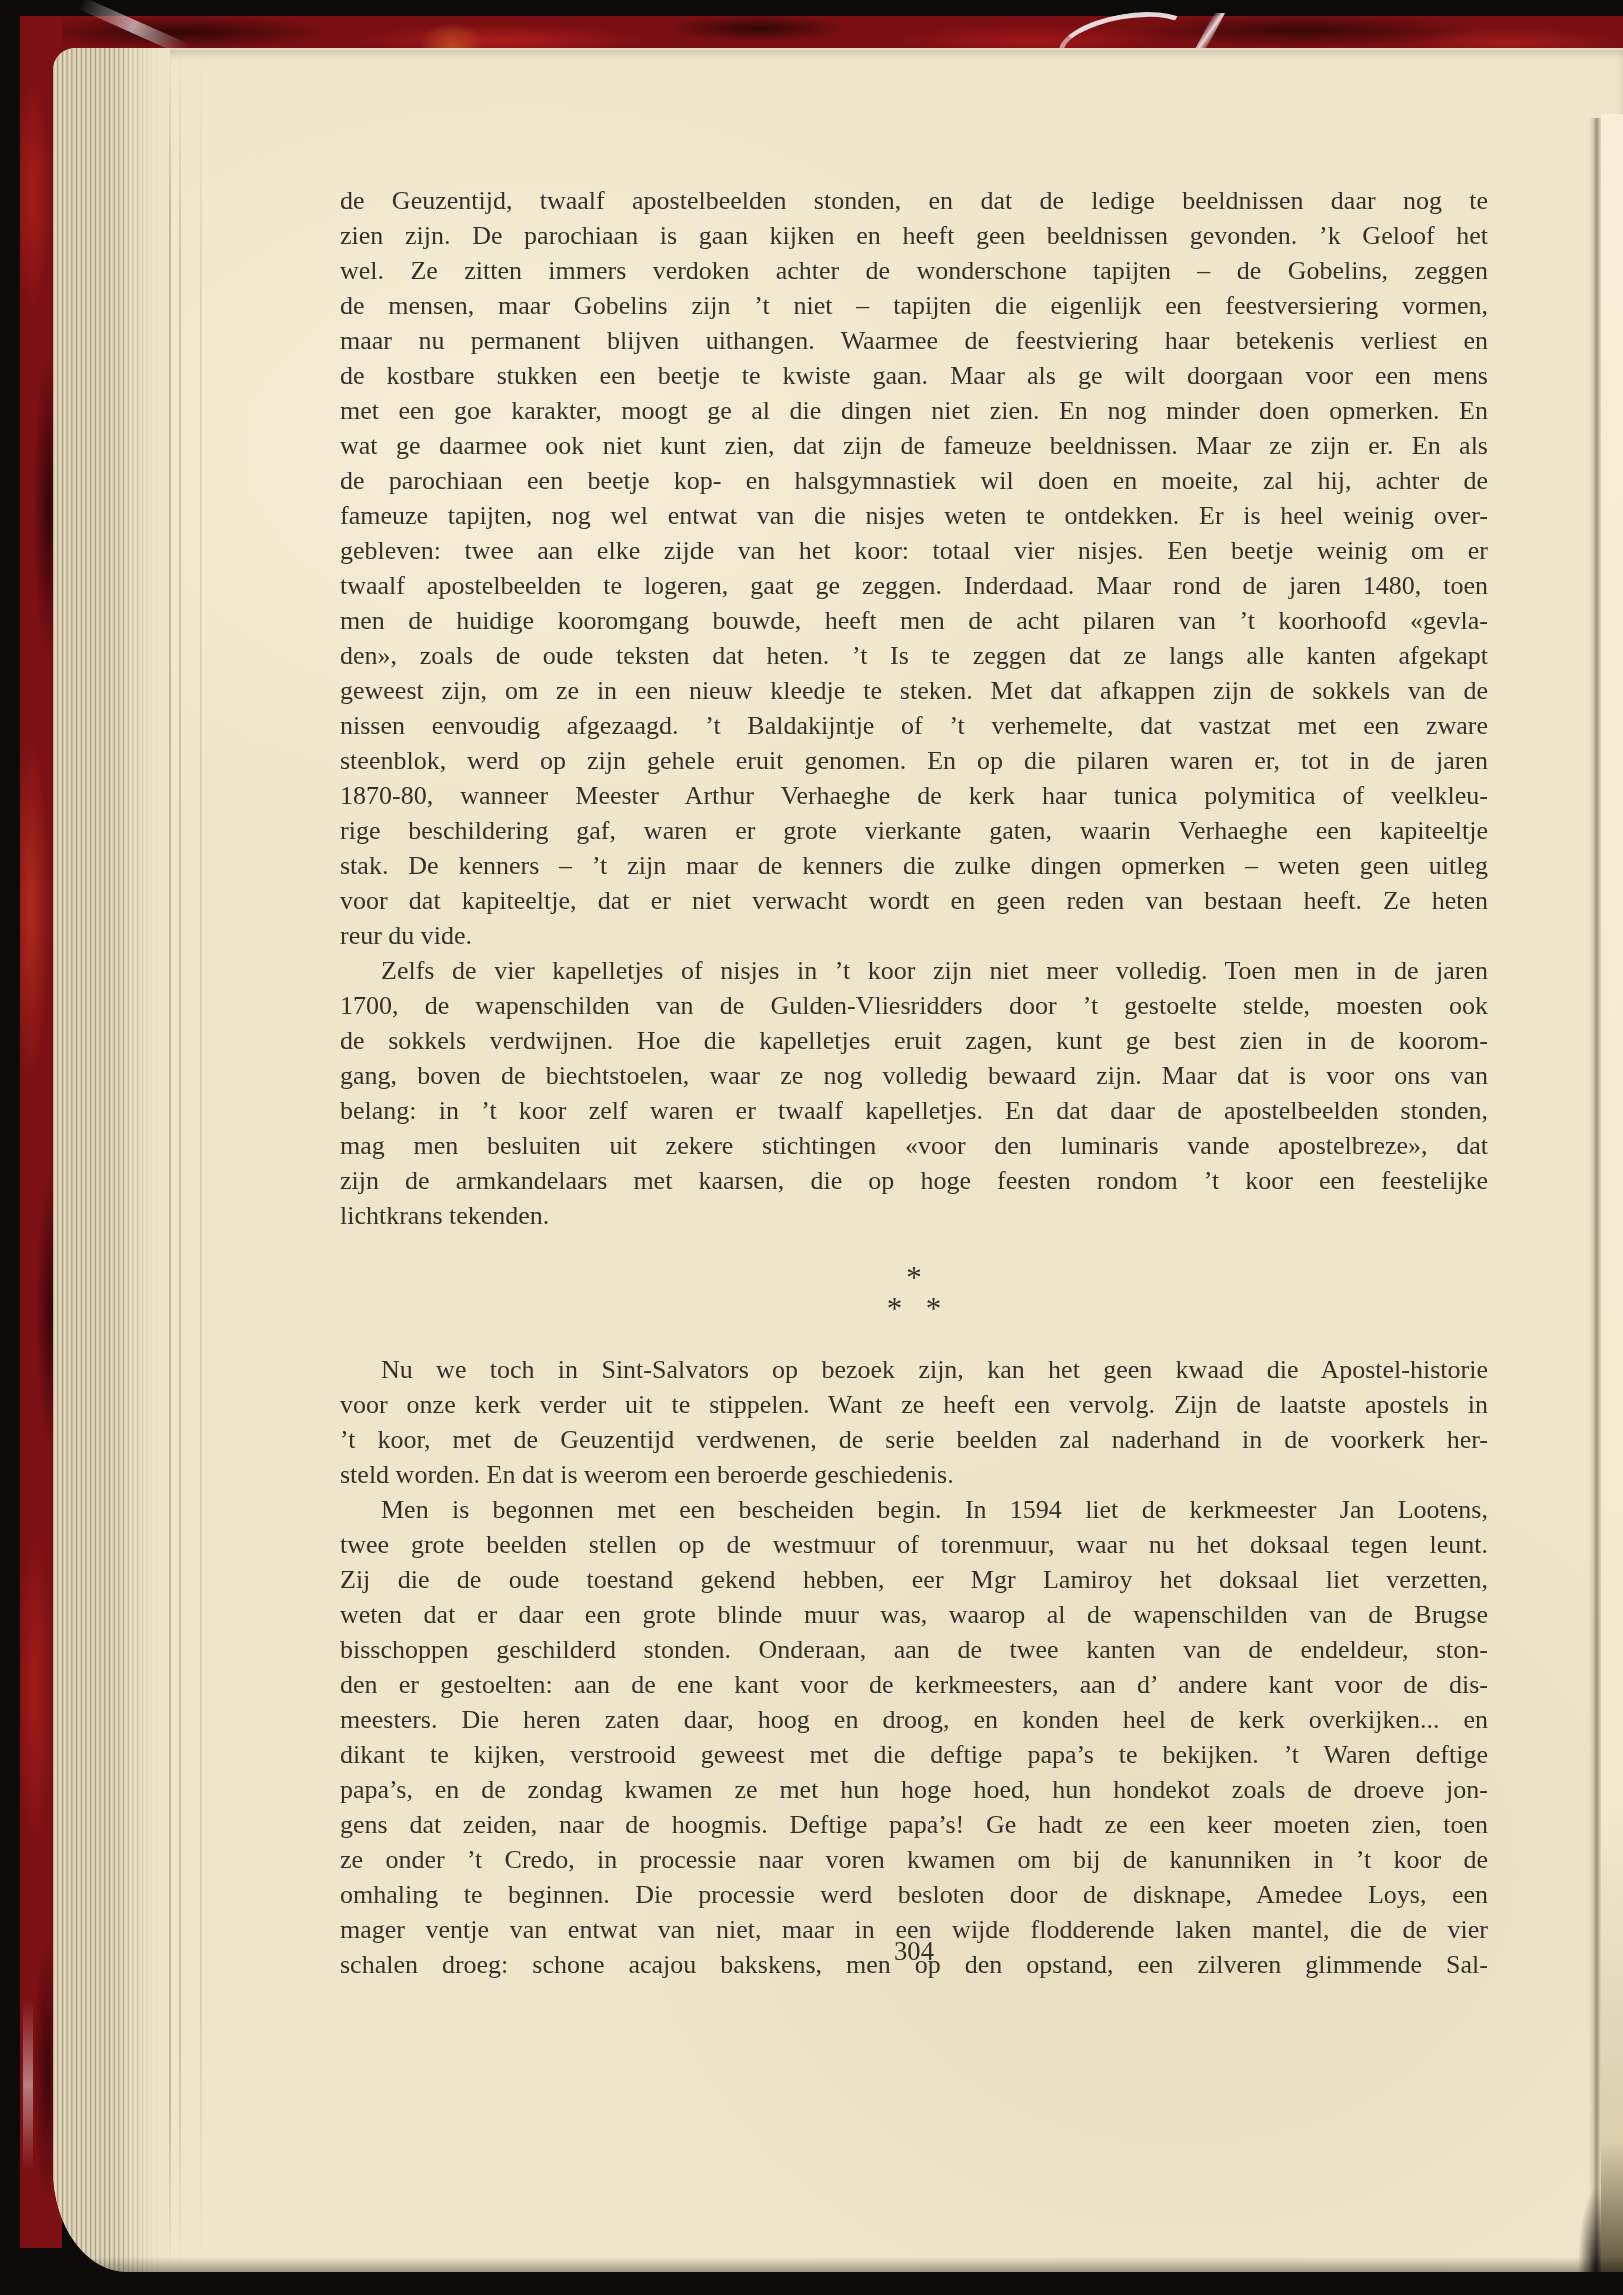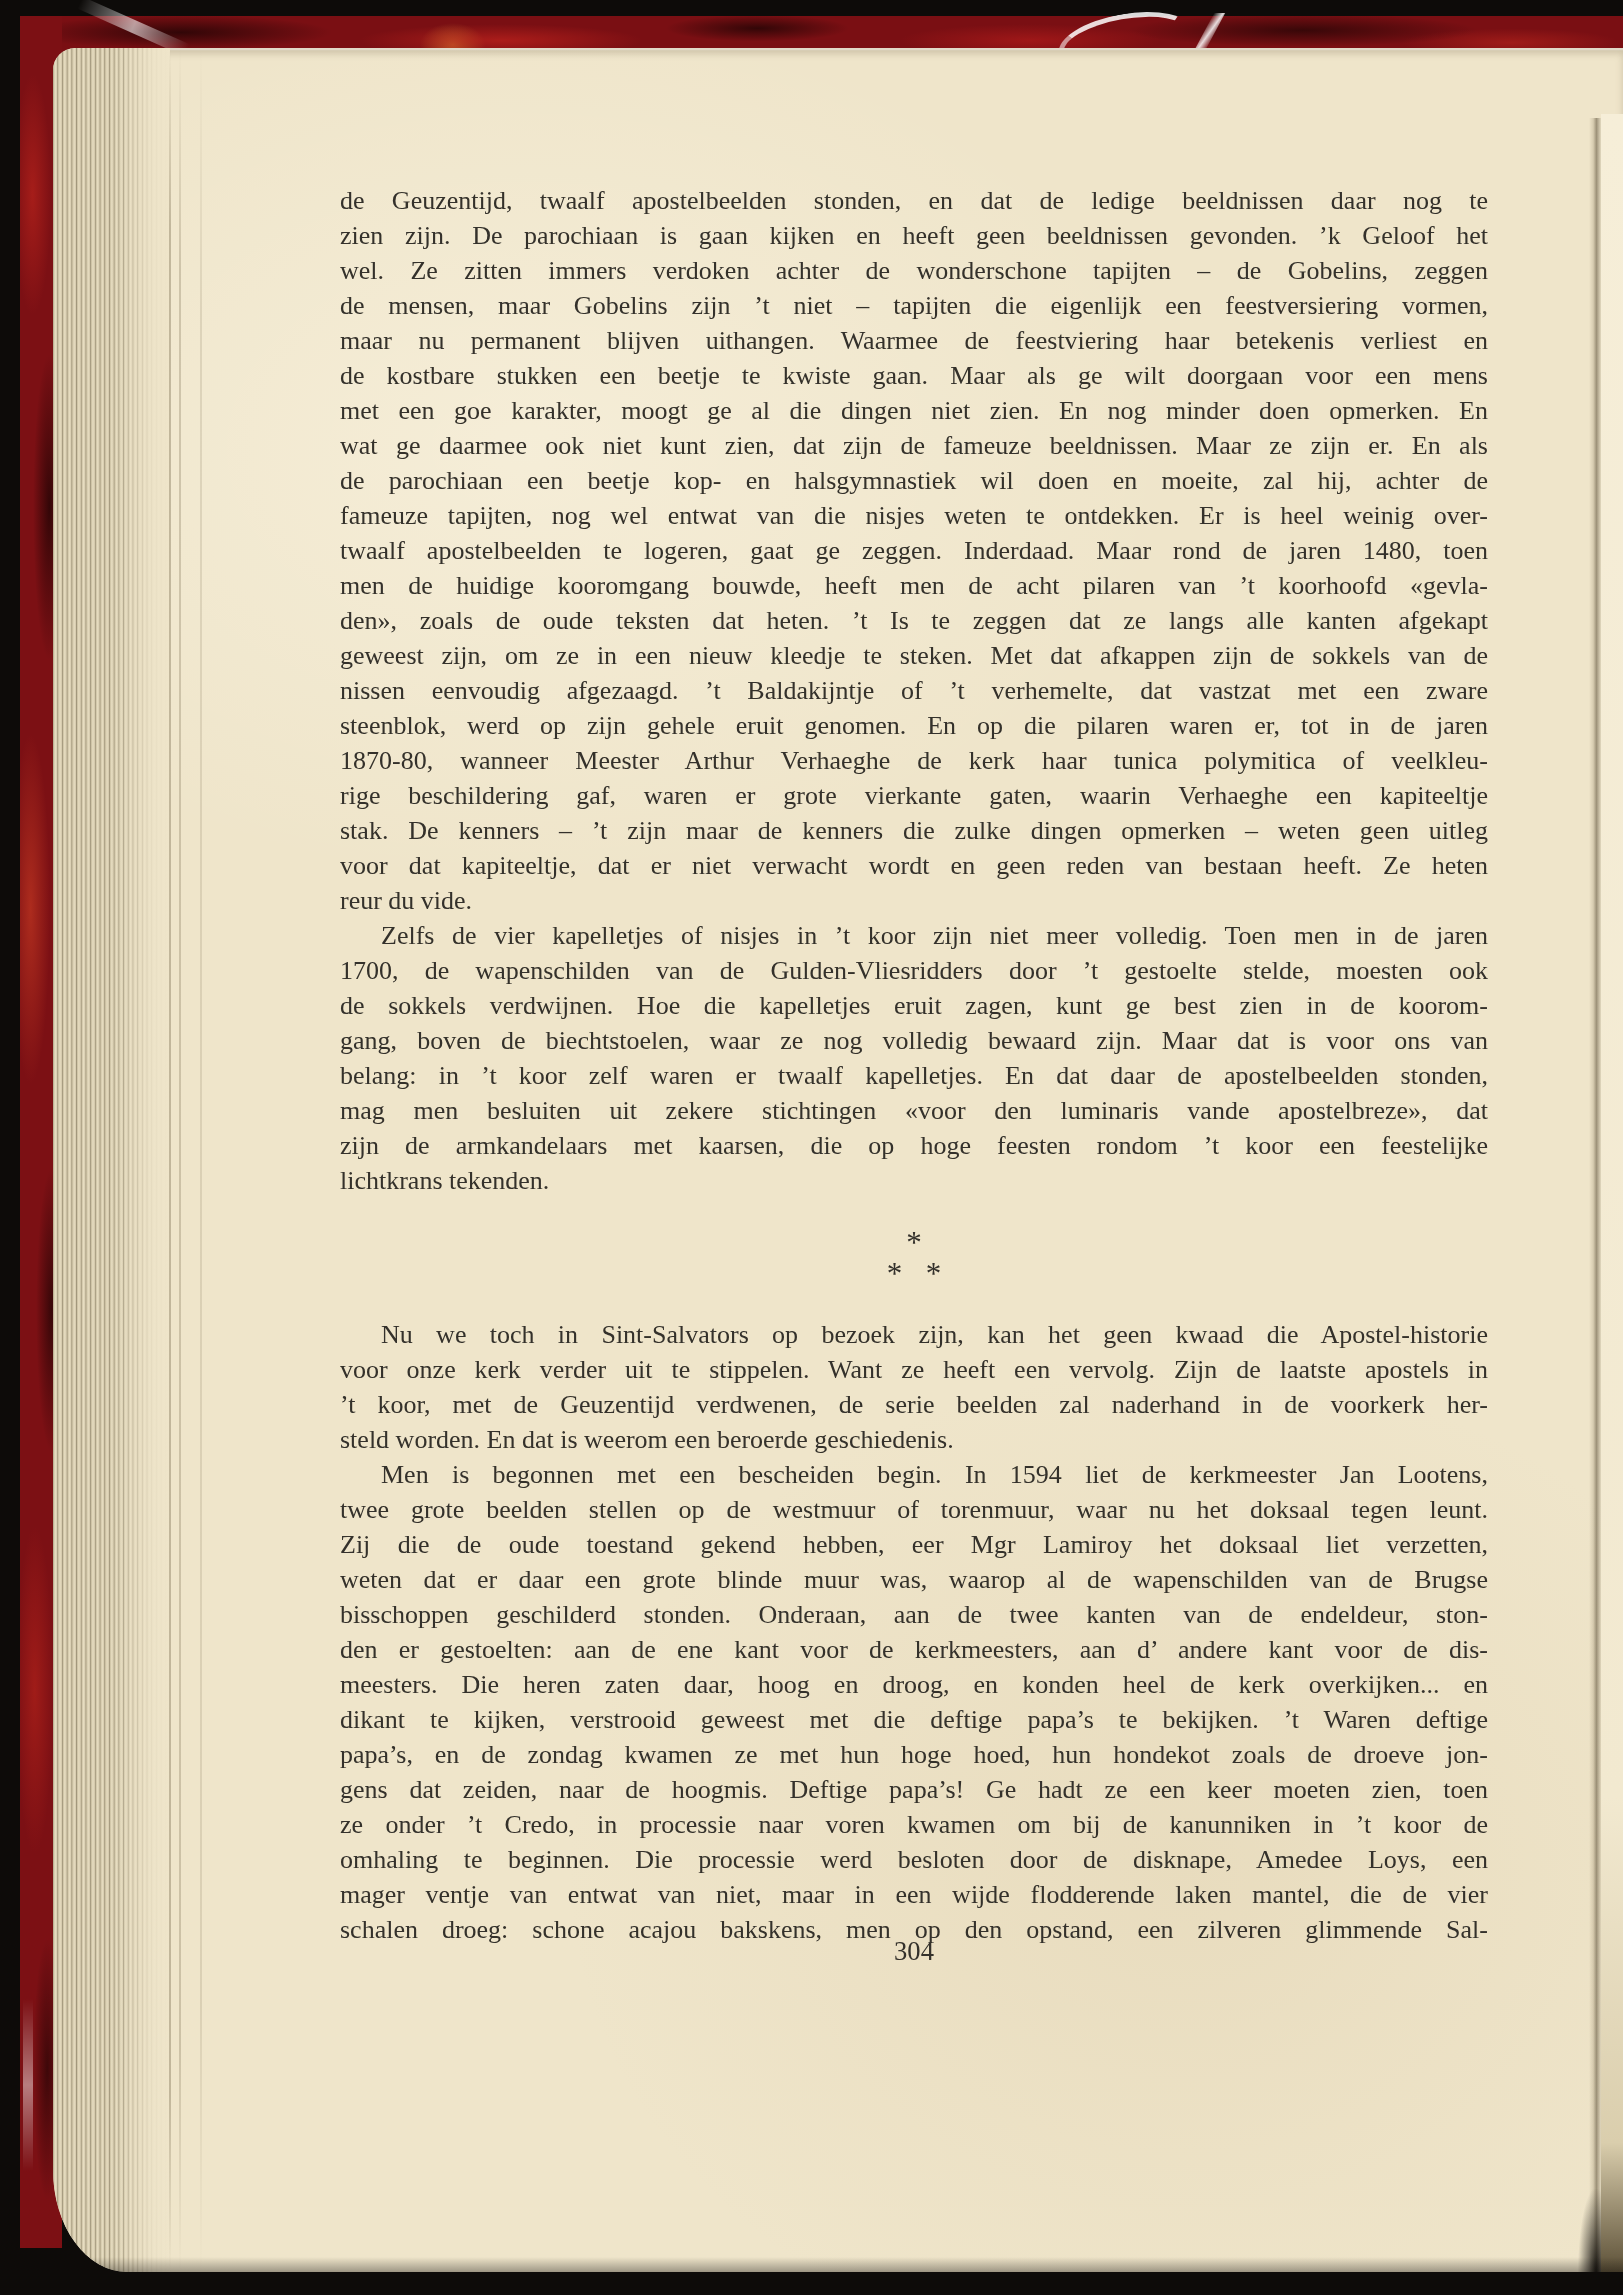--- a/index.html
+++ b/index.html
@@ -151,20 +151,21 @@
         <div class="line">de Geuzentijd, twaalf apostelbeelden stonden, en dat de ledige beeldnissen daar nog te</div>
         <div class="line">zien zijn. De parochiaan is gaan kijken en heeft geen beeldnissen gevonden. ’k Geloof het</div>
         <div class="line">wel. Ze zitten immers verdoken achter de wonderschone tapijten – de Gobelins, zeggen</div>
         <div class="line">de mensen, maar Gobelins zijn ’t niet – tapijten die eigenlijk een feestversiering vormen,</div>
         <div class="line">maar nu permanent blijven uithangen. Waarmee de feestviering haar betekenis verliest en</div>
         <div class="line">de kostbare stukken een beetje te kwiste gaan. Maar als ge wilt doorgaan voor een mens</div>
         <div class="line">met een goe karakter, moogt ge al die dingen niet zien. En nog minder doen opmerken. En</div>
         <div class="line">wat ge daarmee ook niet kunt zien, dat zijn de fameuze beeldnissen. Maar ze zijn er. En als</div>
         <div class="line">de parochiaan een beetje kop- en halsgymnastiek wil doen en moeite, zal hij, achter de</div>
         <div class="line">fameuze tapijten, nog wel entwat van die nisjes weten te ontdekken. Er is heel weinig over-</div>
+        <div class="line">gebleven: twee aan elke zijde van het koor: totaal vier nisjes. Een beetje weinig om er</div>
         <div class="line">twaalf apostelbeelden te logeren, gaat ge zeggen. Inderdaad. Maar rond de jaren 1480, toen</div>
         <div class="line">men de huidige kooromgang bouwde, heeft men de acht pilaren van ’t koorhoofd «gevla-</div>
         <div class="line">den», zoals de oude teksten dat heten. ’t Is te zeggen dat ze langs alle kanten afgekapt</div>
         <div class="line">geweest zijn, om ze in een nieuw kleedje te steken. Met dat afkappen zijn de sokkels van de</div>
         <div class="line">nissen eenvoudig afgezaagd. ’t Baldakijntje of ’t verhemelte, dat vastzat met een zware</div>
         <div class="line">steenblok, werd op zijn gehele eruit genomen. En op die pilaren waren er, tot in de jaren</div>
         <div class="line">1870-80, wanneer Meester Arthur Verhaeghe de kerk haar tunica polymitica of veelkleu-</div>
         <div class="line">rige beschildering gaf, waren er grote vierkante gaten, waarin Verhaeghe een kapiteeltje</div>
         <div class="line">stak. De kenners – ’t zijn maar de kenners die zulke dingen opmerken – weten geen uitleg</div>
         <div class="line">voor dat kapiteeltje, dat er niet verwacht wordt en geen reden van bestaan heeft. Ze heten</div>

